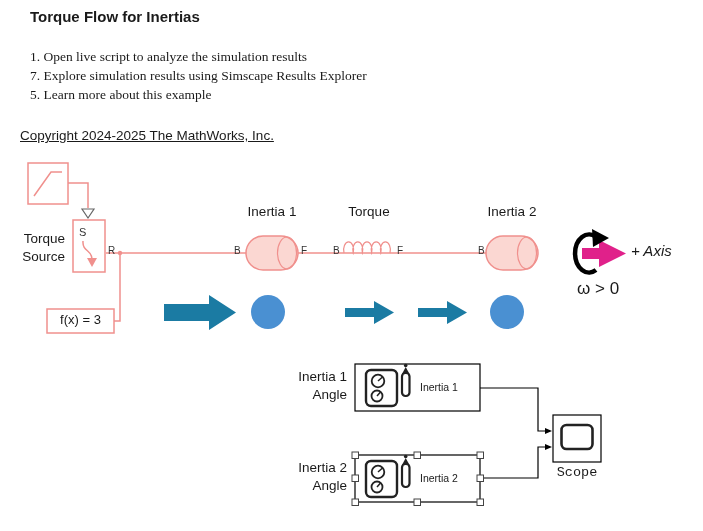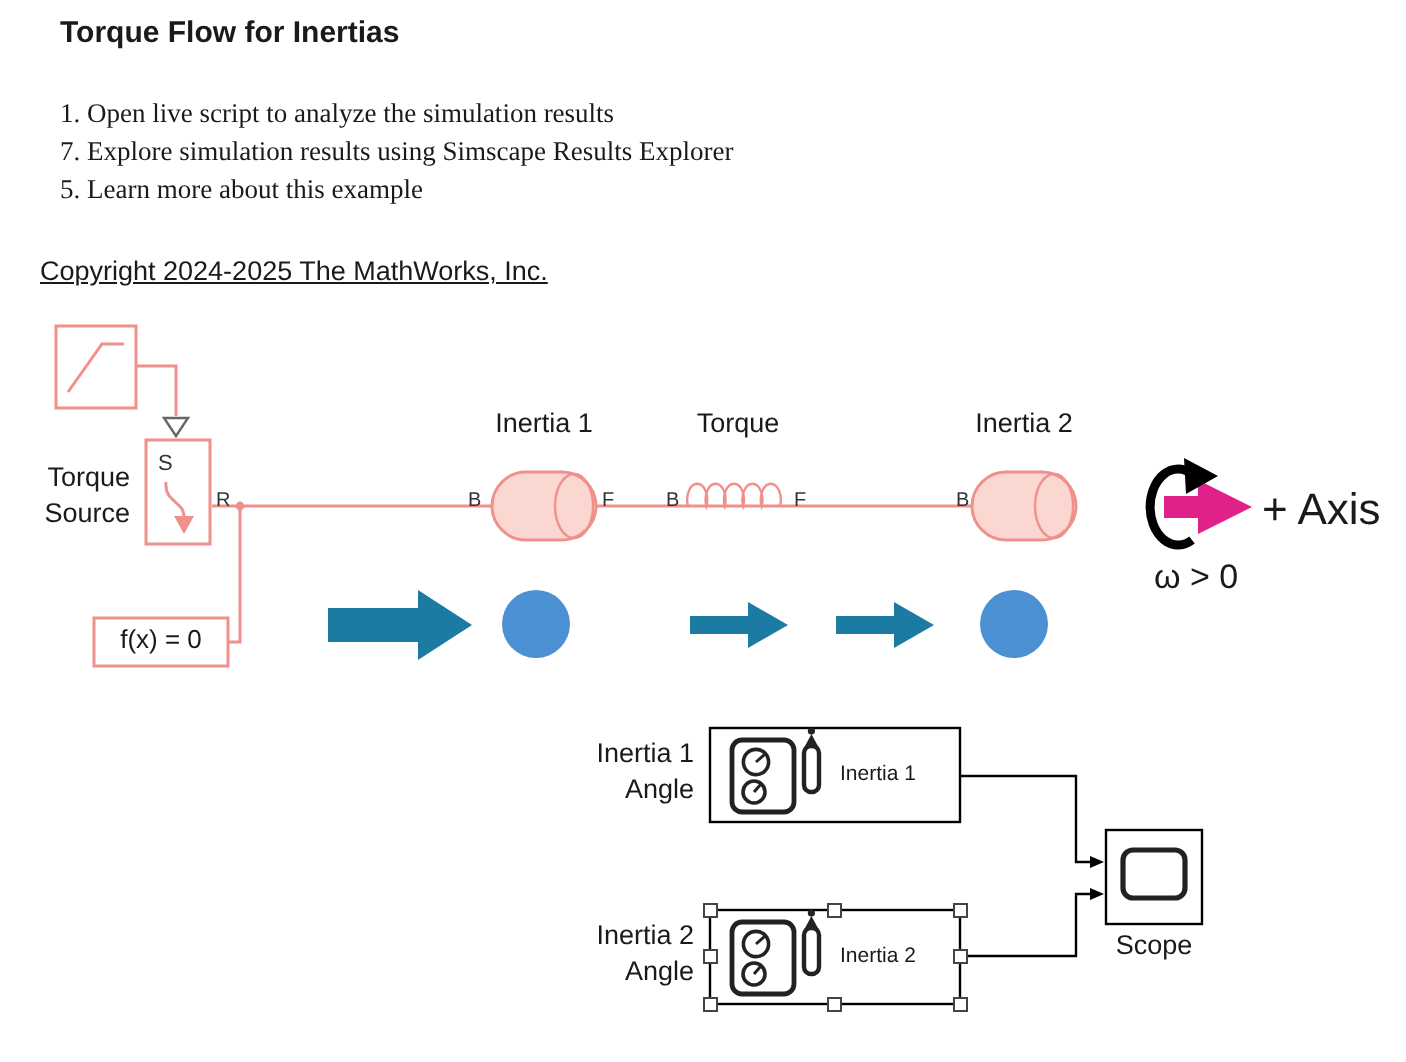--- a/index.html
+++ b/index.html
@@ -6,21 +6,21 @@
   body { background:#fff; font-family:"Liberation Sans", sans-serif; }
   .canvas { position:relative; width:703px; height:531px; background:#fff; overflow:hidden; }
   .abs { position:absolute; z-index:2; color:#1a1a1a; }
   .title { font-size:15px; font-weight:bold; }
   .instr { font-size:13.5px; line-height:19px;font-family:Liberation Serif, serif; }
   .copyright { font-size:13.5px; }
   .label { font-size:13.5px; }
   .multiline { white-space:pre-line; line-height:18px; }
   .port-label { font-size:10px; color:#333; }
   .tiny { font-size:10.5px; }
-  .axis-label { font-size:22px; }
+  .axis-label { font-size:15px;font-style:italic; }
   .omega-label { font-size:17px; }
   svg.layer { position:absolute; left:0; top:0; z-index:1; }
   
   .p-line { stroke:var(--physical); stroke-width:1.5; fill:none; }
   .p-thin { stroke:var(--physical); stroke-width:1.2; fill:none; }
   .p-box  { stroke:var(--physical); stroke-width:1.5; fill:#fff; }
   .p-fill { stroke:var(--physical); stroke-width:1.5; fill:var(--physical_fill); }
   .p-solid{ fill:var(--physical); }
   .sig-tri{ fill:#fff; stroke:#666; stroke-width:1.2; }
   .blk    { stroke:#000; stroke-width:1.2; fill:#fff; }
@@ -47,21 +47,21 @@
     <div>5. Learn more about this example</div>
   </div>
 
   <div class="abs copyright" style="left:20px; top:128px;text-decoration:underline;">Copyright 2024-2025 The MathWorks, Inc.</div>
 
   <div class="abs label multiline" style="left:5px; top:230px; width:60px; text-align:right;">Torque
 Source</div>
   <div class="abs" style="left:79px; top:226px; font-size:11px; color:#333;">S</div>
   <div class="abs port-label" style="left:108px; top:245px;">R</div>
 
-  <div class="abs" style="left:47px; top:312px; width:67px; text-align:center; font-size:13px;">f(x) = 0</div>
+  <div class="abs" style="left:47px; top:312px; width:67px; text-align:center; font-size:13px;">f(x) = 3</div>
 
   <div class="abs label" style="left:231px; top:204px; width:82px; text-align:center;">Inertia 1</div>
   <div class="abs label" style="left:344px; top:204px; width:50px; text-align:center;">Torque</div>
   <div class="abs label" style="left:471px; top:204px; width:82px; text-align:center;">Inertia 2</div>
 
   <div class="abs port-label" style="left:234px; top:245px;">B</div>
   <div class="abs port-label" style="left:301px; top:245px;">F</div>
   <div class="abs port-label" style="left:333px; top:245px;">B</div>
   <div class="abs port-label" style="left:397px; top:245px;">F</div>
   <div class="abs port-label" style="left:478px; top:245px;">B</div>
@@ -70,21 +70,21 @@
   <div class="abs omega-label" style="left:577px; top:279px;">ω &gt; 0</div>
 
   <div class="abs label multiline" style="left:262px; top:368px; width:85px; text-align:right;">Inertia 1
 Angle</div>
   <div class="abs tiny" style="left:420px; top:381px; width:58px;">Inertia 1</div>
 
   <div class="abs label multiline" style="left:262px; top:459px; width:85px; text-align:right;">Inertia 2
 Angle</div>
   <div class="abs tiny" style="left:420px; top:472px; width:58px;">Inertia 2</div>
 
-  <div class="abs label" style="left:549px; top:465px; width:56px; text-align:center;">Scope</div>
+  <div class="abs label" style="left:549px; top:465px; width:56px; text-align:center;font-family:Liberation Mono, monospace;">Scope</div>
 
   <svg class="layer" width="703" height="531" viewBox="0 0 703 531">
     <defs>
       <g id="gauge-icon">
         <rect x="0" y="0" width="31" height="36" rx="5" class="ic" stroke-width="2.4"></rect>
         <circle cx="12" cy="11" r="6.3" class="ic" stroke-width="1.8"></circle>
         <line x1="12" y1="11" x2="16.5" y2="7" stroke="#222" stroke-width="1.5"></line>
         <circle cx="11" cy="26" r="5.5" class="ic" stroke-width="1.8"></circle>
         <line x1="11" y1="26" x2="14.5" y2="22" stroke="#222" stroke-width="1.5"></line>
         <circle cx="39.7" cy="-4.5" r="1.8" fill="#222"></circle>

